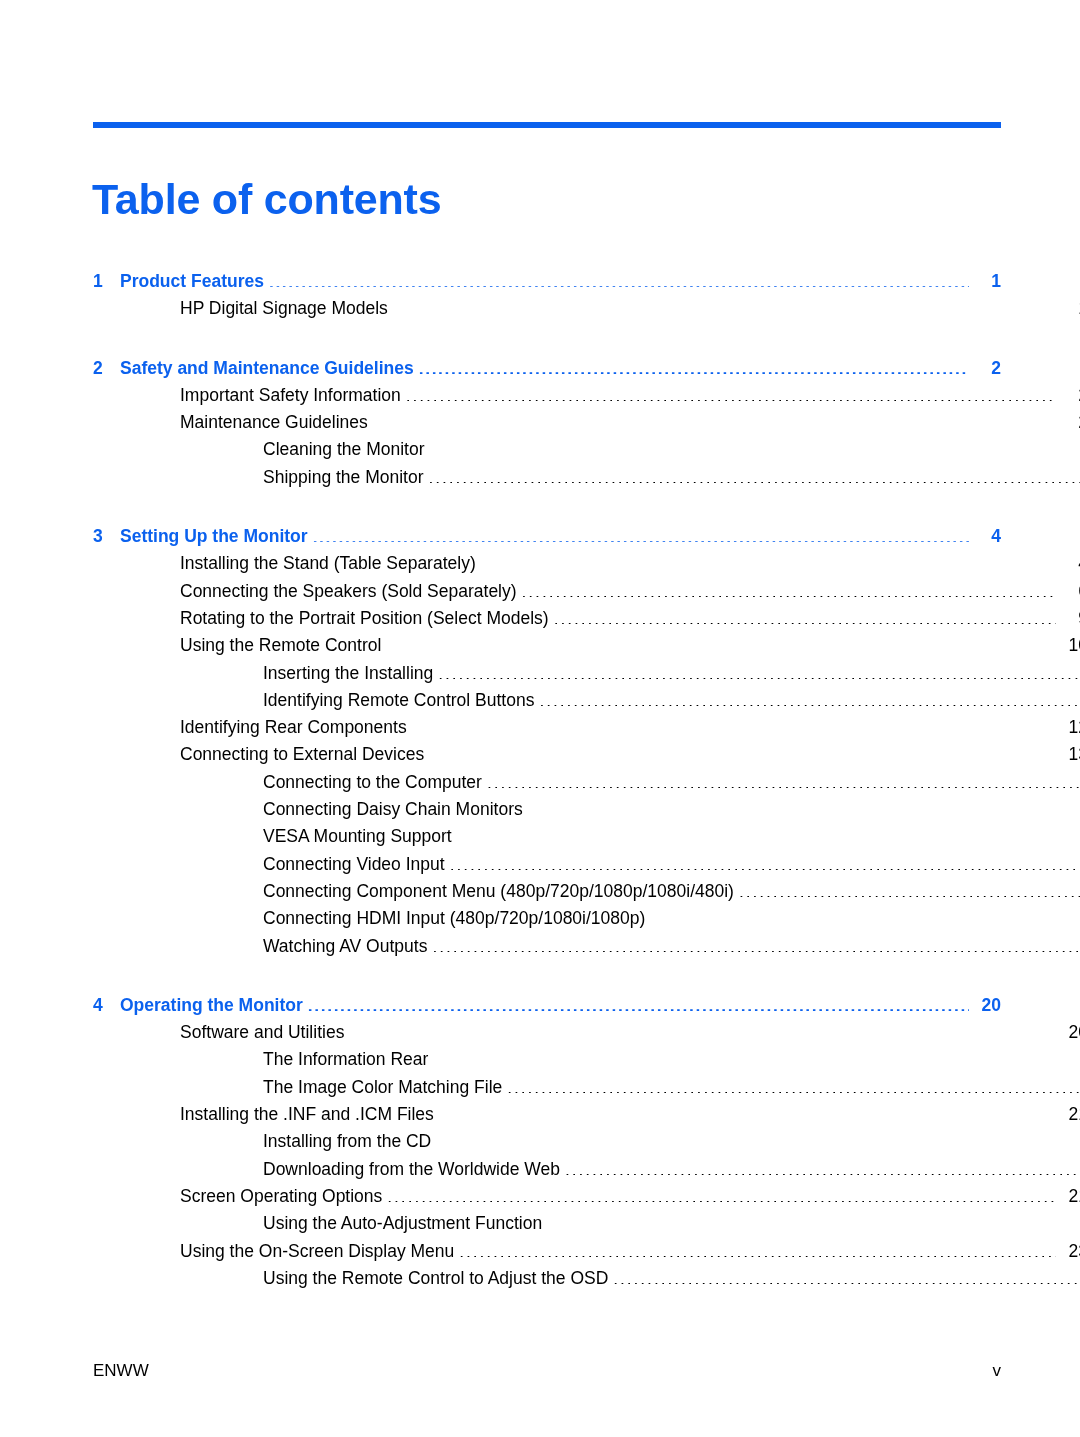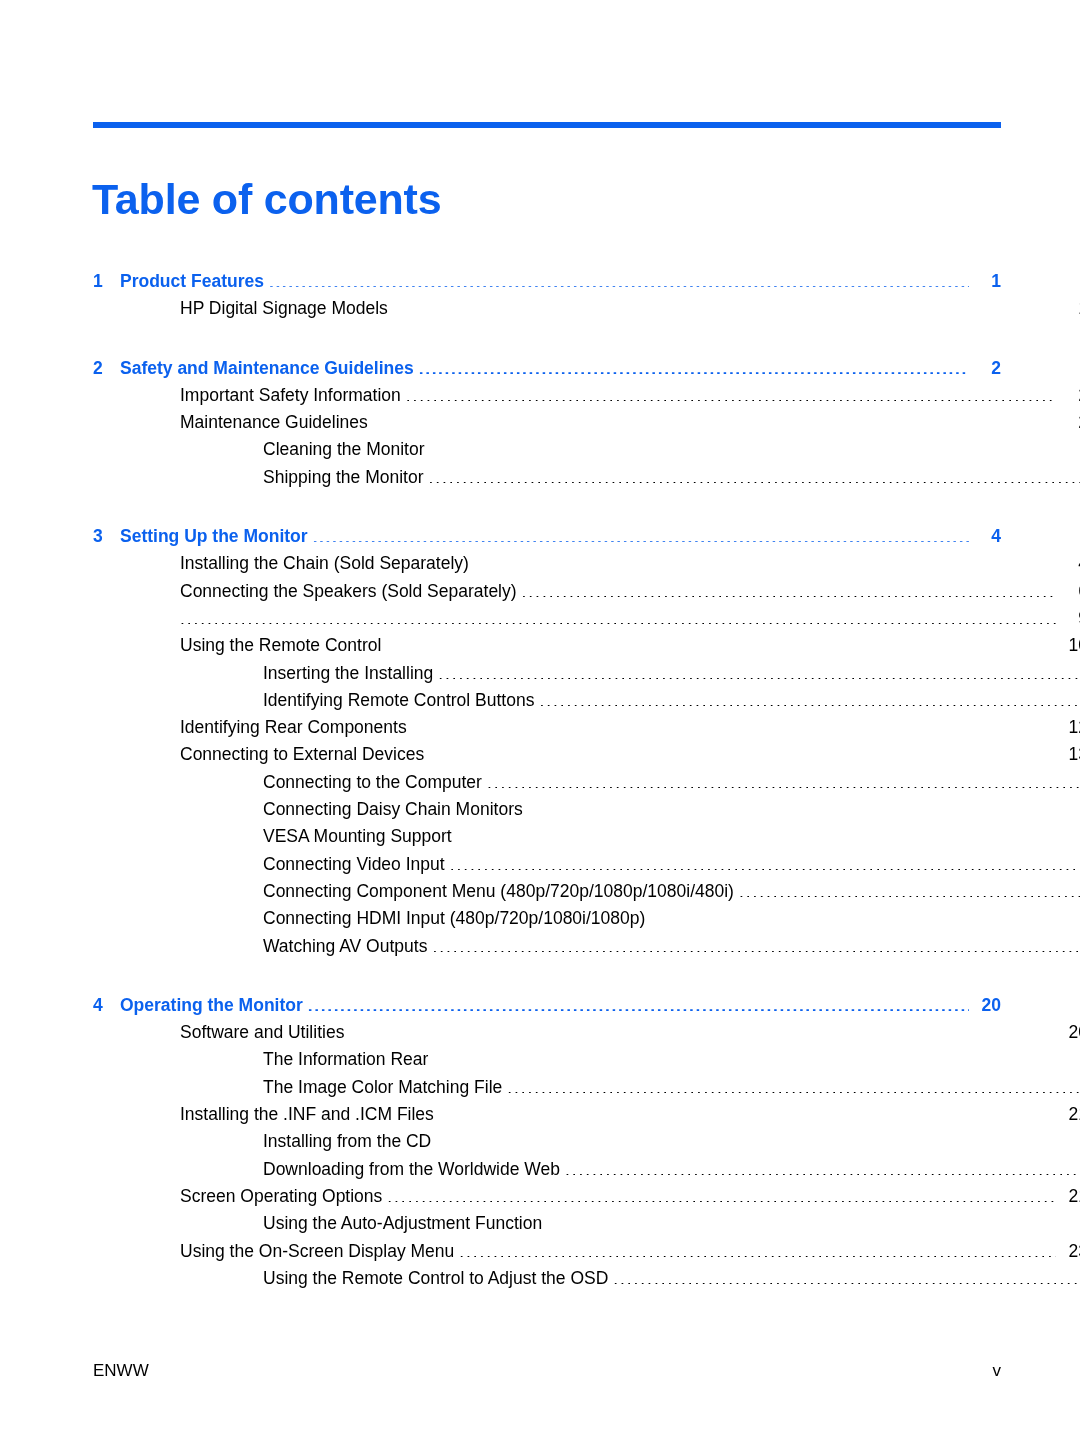--- a/index.html
+++ b/index.html
@@ -170,30 +170,31 @@
         <span class="toc-label">Shipping the Monitor</span>
         <span class="toc-leader"></span>
       </div>
       <div class="toc-entry lvl1">
         <span class="toc-num">3</span>
         <span class="toc-label">Setting Up the Monitor</span>
         <span class="toc-leader"></span>
         <span class="toc-page">4</span>
       </div>
       <div class="toc-entry lvl2">
-        <span class="toc-label">Installing the Chain (Sold Separately)</span>
+        <span class="toc-label">Installing the Stand (Table Separately)</span>
         <span class="toc-leader"></span>
         <span class="toc-page">4</span>
       </div>
       <div class="toc-entry lvl2">
         <span class="toc-label">Connecting the Speakers (Sold Separately)</span>
         <span class="toc-leader"></span>
         <span class="toc-page">6</span>
       </div>
       <div class="toc-entry lvl2">
+        <span class="toc-label">Rotating to the Portrait Position (Select Models)</span>
         <span class="toc-leader"></span>
         <span class="toc-page">9</span>
       </div>
       <div class="toc-entry lvl2">
         <span class="toc-label">Using the Remote Control</span>
         <span class="toc-leader"></span>
         <span class="toc-page">10</span>
       </div>
       <div class="toc-entry lvl3">
         <span class="toc-label">Inserting the Installing</span>

